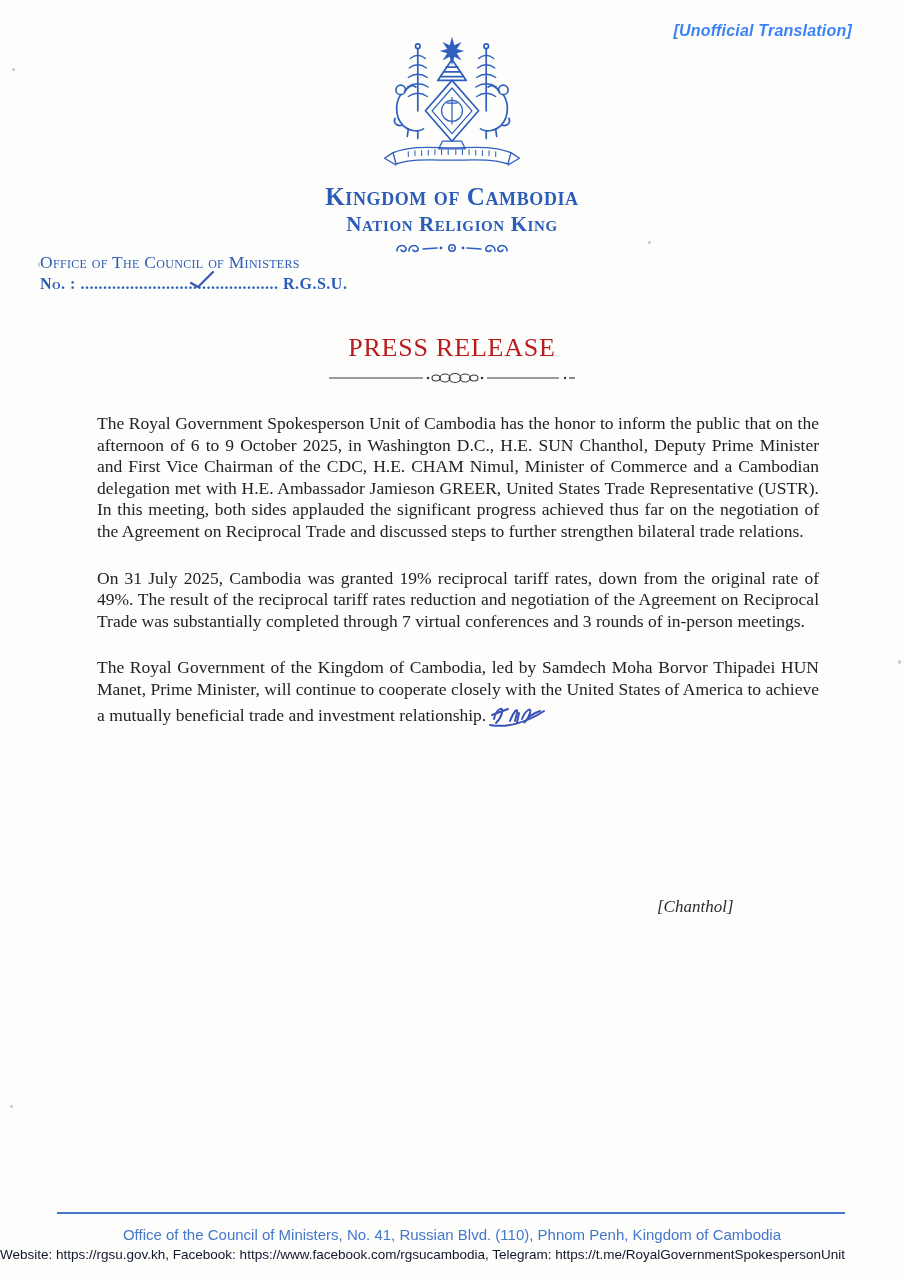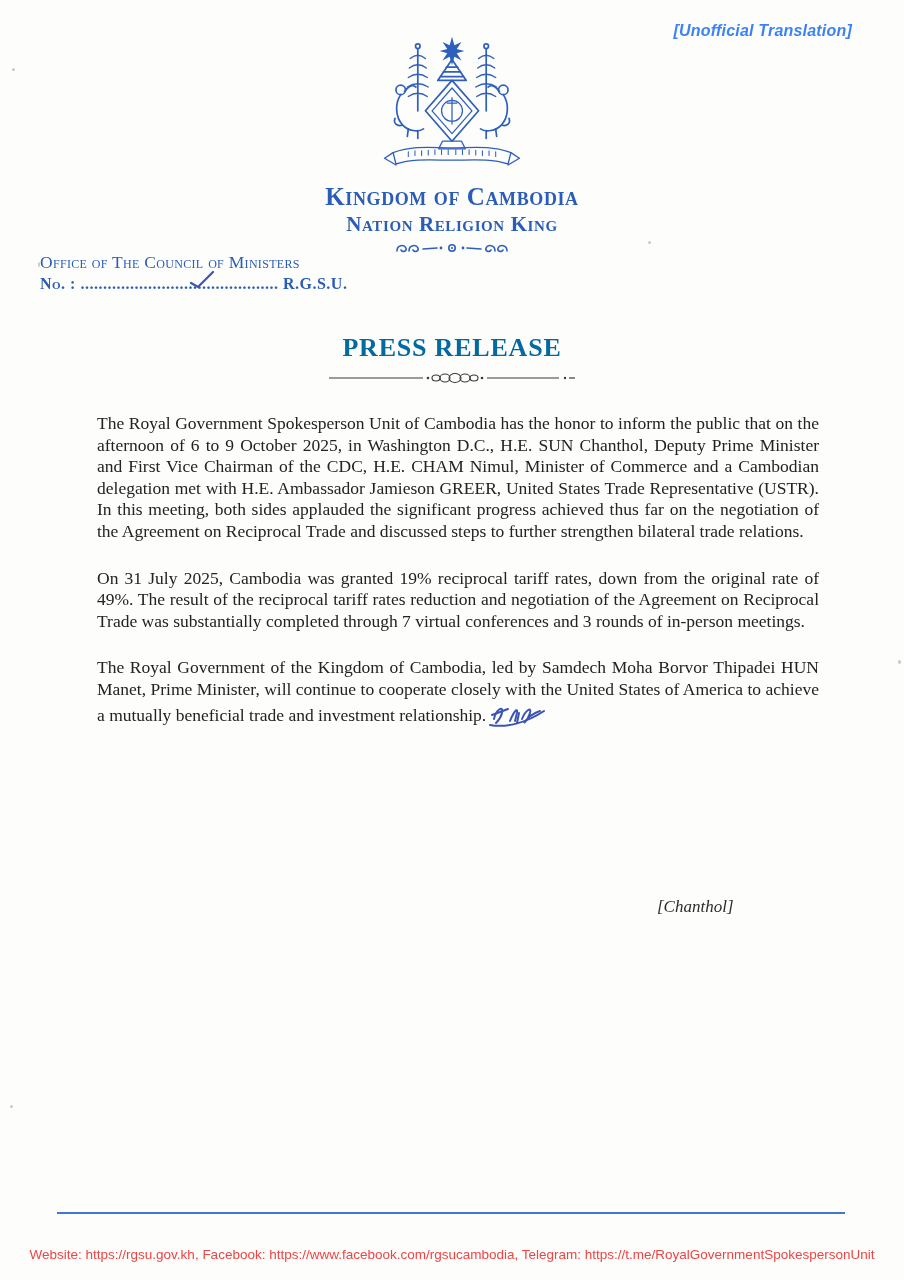--- a/index.html
+++ b/index.html
@@ -37,21 +37,21 @@
     line-height:22px; letter-spacing:0.3px;
   }
   .no-line {
     position:relative; margin-top:2px;
     font-variant:small-caps; font-weight:bold; font-size:16px; letter-spacing:0.5px;
   }
   .no-line .check { position:absolute; left:148px; top:-6px; }
   
   .press-title {
     position:absolute; top:333px; width:100%; text-align:center;
-    font-weight:bold; font-size:26px; color:#0369a1; letter-spacing:0.8px;
+    font-weight:normal; font-size:26px; color:#b91c1c; letter-spacing:0.8px;
   }
   .title-divider { position:absolute; top:371px; left:50%; transform:translateX(-50%); }
   
   .body-text {
     position:absolute; left:97px; top:413px; width:722px;
     font-size:17.5px; line-height:21.6px; text-align:justify; color:#222;
   }
   .body-text p { margin-bottom:25px; }
   .body-text b { font-weight:normal; }
   .signature { vertical-align:-8px; margin-left:2px; }
@@ -67,22 +67,22 @@
   
   .footer-rule {
     position:absolute; top:1212px; left:57px; width:788px;
     border-top:2px solid #4377cb;
   }
   .footer-address {
     position:absolute; top:1226px; width:100%; text-align:center;
     font-family:"Liberation Sans", sans-serif; font-size:15px; color:#4377cb;
   }
   .footer-contacts {
-    position:absolute; top:1247px; width:100%; text-align:center;
-    font-family:"Liberation Sans", sans-serif; font-size:13.5px; color:#ef4444;
+    position:absolute; top:1247px; width:100%; 
+    font-family:"Liberation Sans", sans-serif; font-size:13.5px; color:#0f172a;
   }
   
   .speck { position:absolute; background:#c9c9c9; border-radius:50%; }
 </style>
 </head>
 <body>
 
 <div class="page">
 
   <div class="translation-note">[Unofficial Translation]</div>
@@ -182,20 +182,21 @@
           <path d="M31,12 L29,22"></path>
           <path d="M34,18 C38,8 44,6 42,12 C41,16 38,20 36,22 C40,16 46,12 52,10"></path>
           <path d="M2,24 C18,27 38,22 56,10"></path>
         </svg></p>
   </div>
 
 
   <div class="stamped">[Chanthol]</div>
 
   <div class="footer-rule"></div>
+  <div class="footer-address">Office of the Council of Ministers, No. 41, Russian Blvd. (110), Phnom Penh, Kingdom of Cambodia</div>
   <div class="footer-contacts">Website: https://rgsu.gov.kh, Facebook: https://www.facebook.com/rgsucambodia, Telegram: https://t.me/RoyalGovernmentSpokespersonUnit</div>
 
   <div class="speck" style="left:12px;top:68px;width:3px;height:3px;"></div>
   <div class="speck" style="left:648px;top:241px;width:3px;height:3px;"></div>
   <div class="speck" style="left:38px;top:262px;width:2px;height:5px;"></div>
   <div class="speck" style="left:10px;top:1105px;width:3px;height:3px;"></div>
   <div class="speck" style="left:898px;top:660px;width:3px;height:4px;"></div>
 </div>
 
 </body></html>

